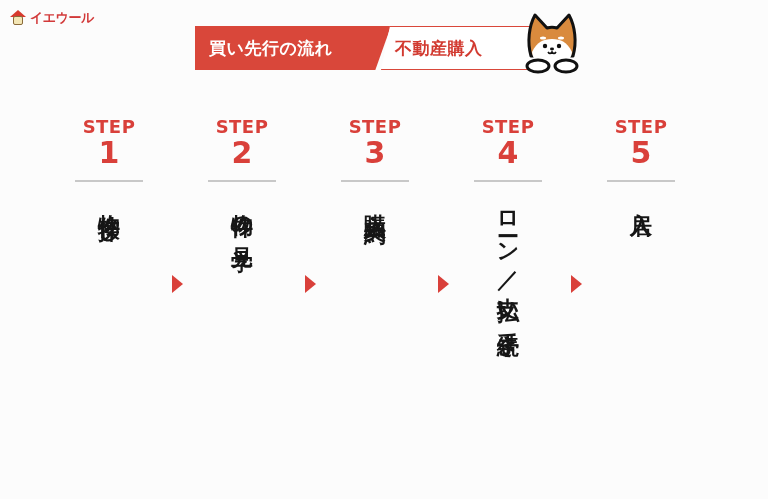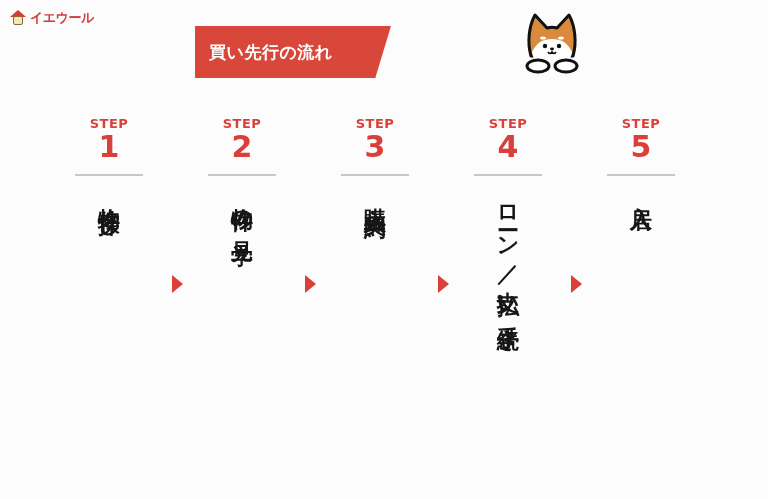--- a/index.html
+++ b/index.html
@@ -10,33 +10,33 @@
     .logo { position: absolute; left: 10px; top: 9px; display: flex; align-items: center; gap: 4px; }
     .logo-house { width: 16px; height: 16px; position: relative; }
     .logo-house .roof { position: absolute; left: 0; top: 0; width: 0; height: 0;
       border-left: 8px solid transparent; border-right: 8px solid transparent; border-bottom: 7px solid #d73a2e; }
     .logo-house .face { position: absolute; left: 3px; top: 6px; width: 10px; height: 9px; background: #f3e6b5;
       border: 1px solid #8a6a3a; border-radius: 2px; }
     .logo-text { font-family: "DejaVu Sans", sans-serif; font-weight: bold; font-size: 13px; color: #d23a3a; letter-spacing: -0.5px; }
 
     
     .banner { position: absolute; left: 195px; top: 26px; width: 340px; height: 44px; }
-    .banner-red { position: absolute; left: 0; top: 0; width: 196px; height: 52px; background: #d9473a;
+    .banner-red { position: absolute; left: 0; top: 0; width: 196px; height: 44px; background: #d9473a;
       clip-path: polygon(0 0, 100% 0, 92% 100%, 0 100%); display: flex; align-items: center; padding-left: 14px; }
     .banner-red span { color: #fff; font-size: 17px; font-weight: bold; letter-spacing: 0.5px; }
     .banner-white { position: absolute; left: 186px; top: 0; width: 150px; height: 44px; border-top: 1px solid #d9473a; border-bottom: 1px solid #d9473a;
       display: flex; align-items: center; padding-left: 14px; background: #fff; clip-path: polygon(6% 0, 100% 0, 100% 100%, 0 100%); }
     .banner-white span { color: #d23a30; font-size: 17px; font-weight: bold; letter-spacing: 0.5px; }
 
     
     .dog { position: absolute; left: 523px; top: 12px; width: 58px; height: 62px; }
 
     
     .step { position: absolute; top: 116px; width: 68px; display: flex; flex-direction: column; align-items: center; }
-    .step-label { color: #d9403a; font-weight: bold; font-size: 13px; letter-spacing: 0.5px; font-family: "DejaVu Sans", sans-serif; }
+    .step-label { color: #d9403a; font-weight: bold; font-size: 18px; letter-spacing: 0.5px; font-family: "DejaVu Sans", sans-serif; }
     .step-num { color: #d9403a; font-weight: bold; font-size: 30px; line-height: 32px; font-family: "DejaVu Sans", sans-serif; }
     .step-rule { width: 68px; height: 2px; background: #c8c8c8; margin-top: 11px; }
     .step-text { margin-top: 14px; writing-mode: vertical-rl; text-orientation: upright; font-size: 22px; font-weight: bold;
       letter-spacing: 3px; color: #161616; line-height: 1; }
 
     .arrow { position: absolute; top: 275px; width: 0; height: 0;
       border-top: 9px solid transparent; border-bottom: 9px solid transparent; border-left: 11px solid #d9403a; }
   </style>
 </head>
 <body>
@@ -45,20 +45,23 @@
   <div class="logo-house">
     <div class="roof"></div>
       <div class="face"></div>
   </div>
   <span class="logo-text">イエウール</span>
 </div>
 
 <div class="banner">
   <div class="banner-red">
     <span>買い先行の流れ</span>
+  </div>
+  <div class="banner-white">
+    <span>不動産購入</span>
   </div>
 </div>
 
 <svg class="dog" viewBox="0 0 58 62">
   <path d="M8 44 C4 30 6 14 12 3 L24 16 C27 15 31 15 34 16 L46 3 C52 14 54 30 50 44 Z" fill="#d98a3d" stroke="#111" stroke-width="3" stroke-linejoin="round"></path>
   <path d="M9 40 C14 30 20 27 29 27 C38 27 44 30 49 40 C48 50 40 54 29 54 C18 54 10 50 9 40 Z" fill="#fff"></path>
   <ellipse cx="20" cy="26" rx="3" ry="1.5" fill="#fff"></ellipse>
   <ellipse cx="38" cy="26" rx="3" ry="1.5" fill="#fff"></ellipse>
   <circle cx="22" cy="34" r="2.2" fill="#111"></circle>
   <circle cx="36" cy="34" r="2.2" fill="#111"></circle>

